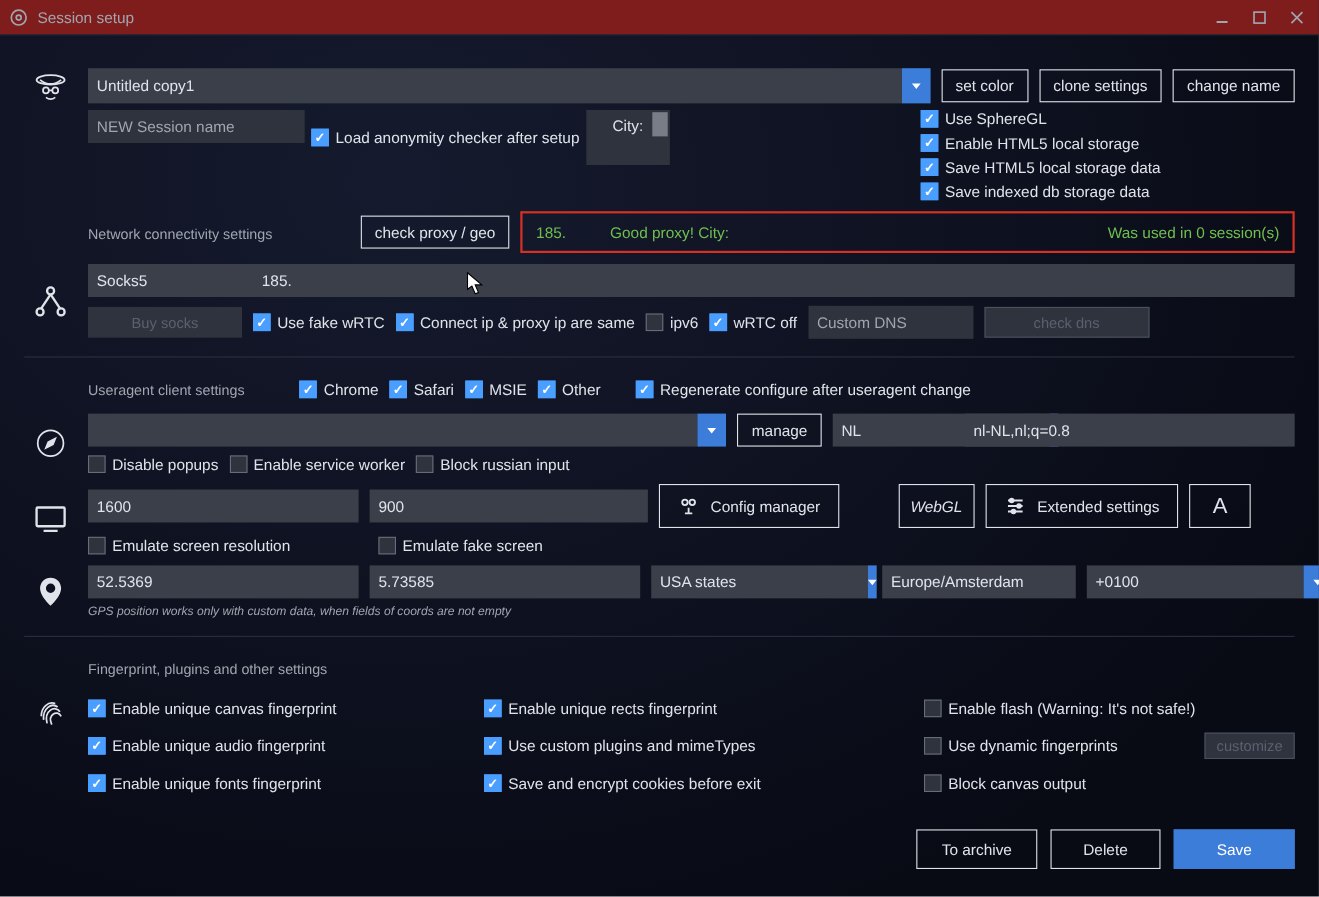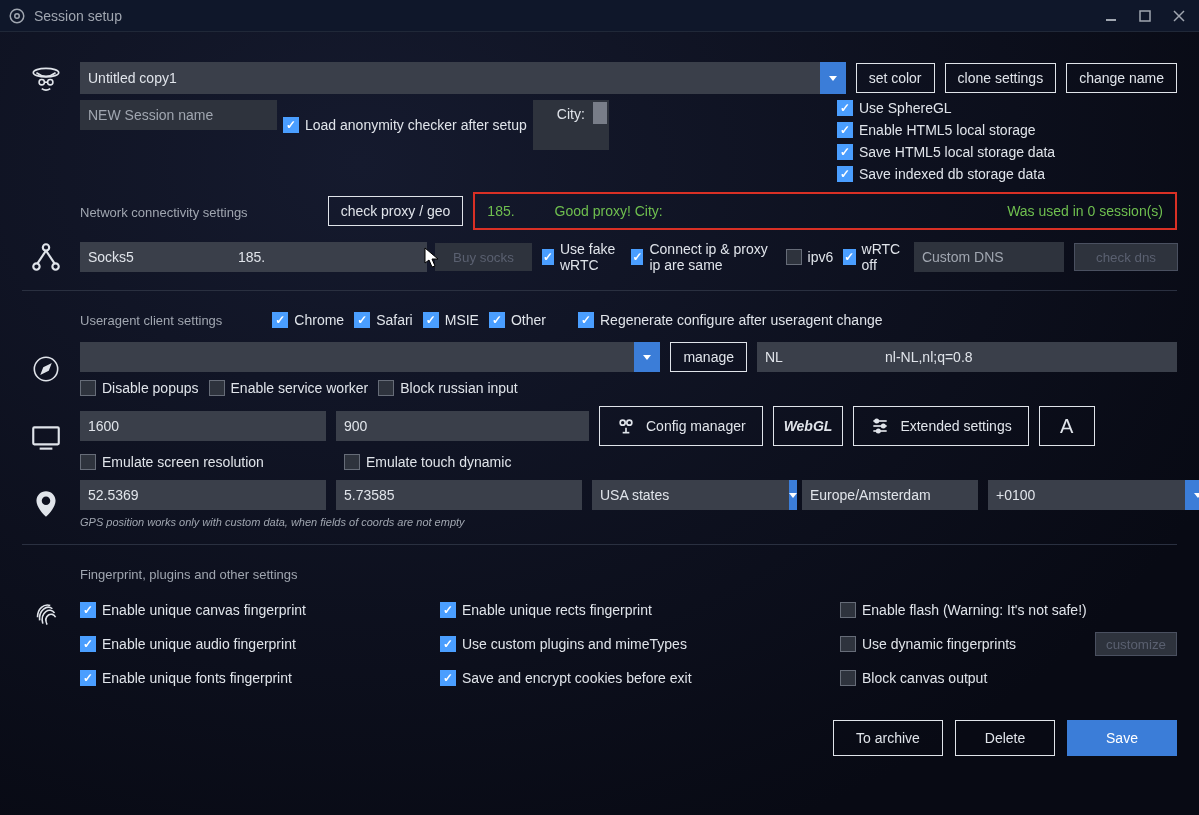--- a/index.html
+++ b/index.html
@@ -23,21 +23,21 @@
     font-size: 14px;
     color: var(--text);
     background: radial-gradient(ellipse at 30% 20%, #151a2e 0%, #080a14 80%);
     width: 1199px;
     height: 815px;
     overflow: hidden;
   }
   
   .titlebar {
     height: 32px;
-    background: #0f172a;
+    background: #7f1d1d;
     display: flex;
     align-items: center;
     padding: 0 8px;
     color: var(--text-dim);
     border-bottom: 1px solid #202838;
   }
   .titlebar .app-icon {
     width: 18px; height: 18px;
     margin-right: 8px;
     display: inline-flex; align-items: center; justify-content: center;
@@ -333,21 +333,21 @@
   <div class="row">
     <div class="icon-col">
       <svg viewBox="0 0 64 64" fill="none" stroke="#e0e4ea" stroke-width="4">
         <circle cx="32" cy="14" r="6"></circle>
           <circle cx="14" cy="50" r="6"></circle>
           <circle cx="50" cy="50" r="6"></circle>
         <line x1="32" y1="20" x2="16" y2="44"></line>
           <line x1="32" y1="20" x2="48" y2="44"></line>
       </svg>
     </div>
-    <div class="flex1" style="display:flex;flex-direction:row;gap:8px;">
+    <div class="flex1" style="display:flex;flex-direction:column;gap:8px;">
       <div class="row">
         <div class="select-wrap" style="width:140px;">
           <input class="inp" value="Socks5" style="">
           <div class="select-arrow"></div>
         </div>
         <input class="inp flex1" value="185." style="">
       </div>
       <div class="row">
         <button class="btn-dim" style="width:140px;height:28px;border:none;">Buy socks</button>
         <label class="chk checked">
@@ -449,21 +449,21 @@
         <input class="inp" style="width: 253px;" value="900">
         <button class="btn btn-big">
           <svg width="20" height="20" viewBox="0 0 24 24" fill="none" stroke="#e0e4ea" stroke-width="2">
               <circle cx="8" cy="8" r="3"></circle>
               <circle cx="16" cy="8" r="3"></circle>
               <line x1="12" y1="14" x2="12" y2="20"></line>
               <line x1="8" y1="20" x2="16" y2="20"></line>
             </svg>
           <span>Config manager</span>
         </button>
-        <button class="btn btn-big" style="padding:0 10px;font-style:italic;font-weight:bold;">WebGL</button>
+        <button class="btn btn-big" style="padding:0 10px;font-style:italic;font-weight:normal;margin-left:44px;">WebGL</button>
         <button class="btn btn-big">
           <svg width="20" height="20" viewBox="0 0 24 24" fill="none" stroke="#e0e4ea" stroke-width="2">
               <line x1="4" y1="6" x2="20" y2="6"></line>
               <line x1="4" y1="12" x2="20" y2="12"></line>
               <line x1="4" y1="18" x2="20" y2="18"></line>
               <circle cx="8" cy="6" r="2" fill="#e0e4ea"></circle>
               <circle cx="16" cy="12" r="2" fill="#e0e4ea"></circle>
               <circle cx="10" cy="18" r="2" fill="#e0e4ea"></circle>
             </svg>
           <span>Extended settings</span>
@@ -471,21 +471,21 @@
         <button class="btn btn-big" style="width:56px;font-size:20px;">A</button>
       </div>
       <div class="row">
         <label class="chk">
             <span class="box"></span>
             <span>Emulate screen resolution</span>
           </label>
         <div style="width:60px;"></div>
         <label class="chk">
             <span class="box"></span>
-            <span>Emulate touch dynamic</span>
+            <span>Emulate fake screen</span>
           </label>
       </div>
     </div>
   </div>
 
   <div class="row">
     <div class="icon-col">
       <svg viewBox="0 0 64 64" fill="#e0e4ea">
         <path d="M32 8 C22 8 14 16 14 26 C14 40 32 56 32 56 C32 56 50 40 50 26 C50 16 42 8 32 8 Z M32 34 A8 8 0 1 1 32 18 A8 8 0 0 1 32 34 Z"></path>
       </svg>

